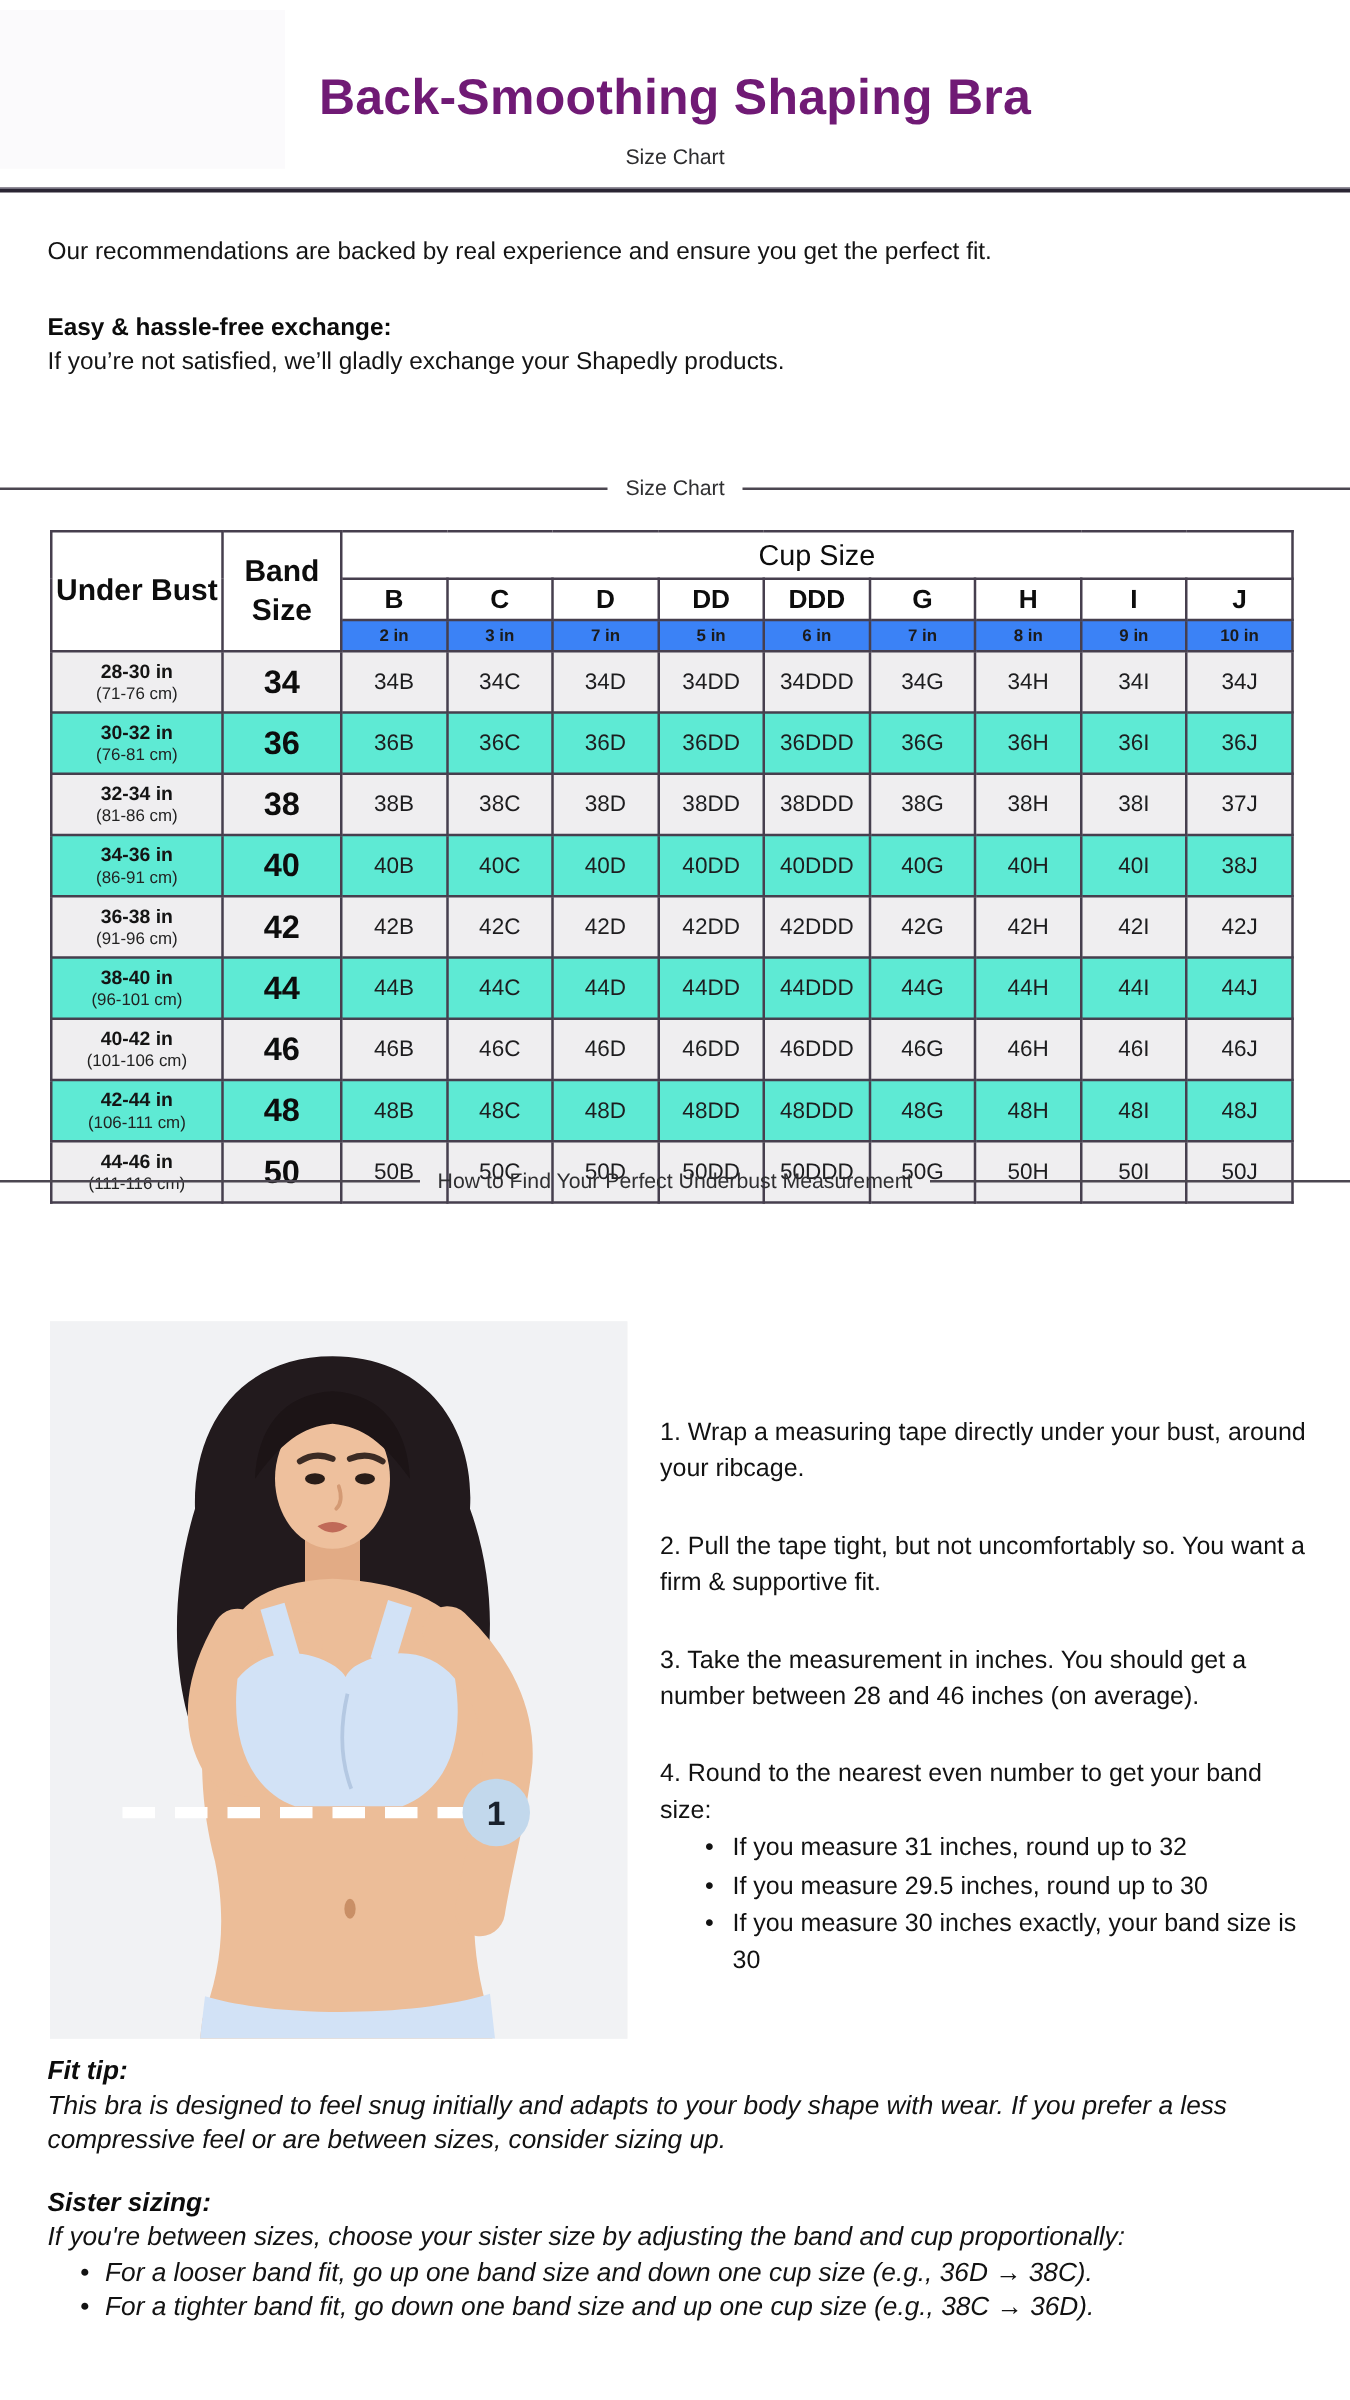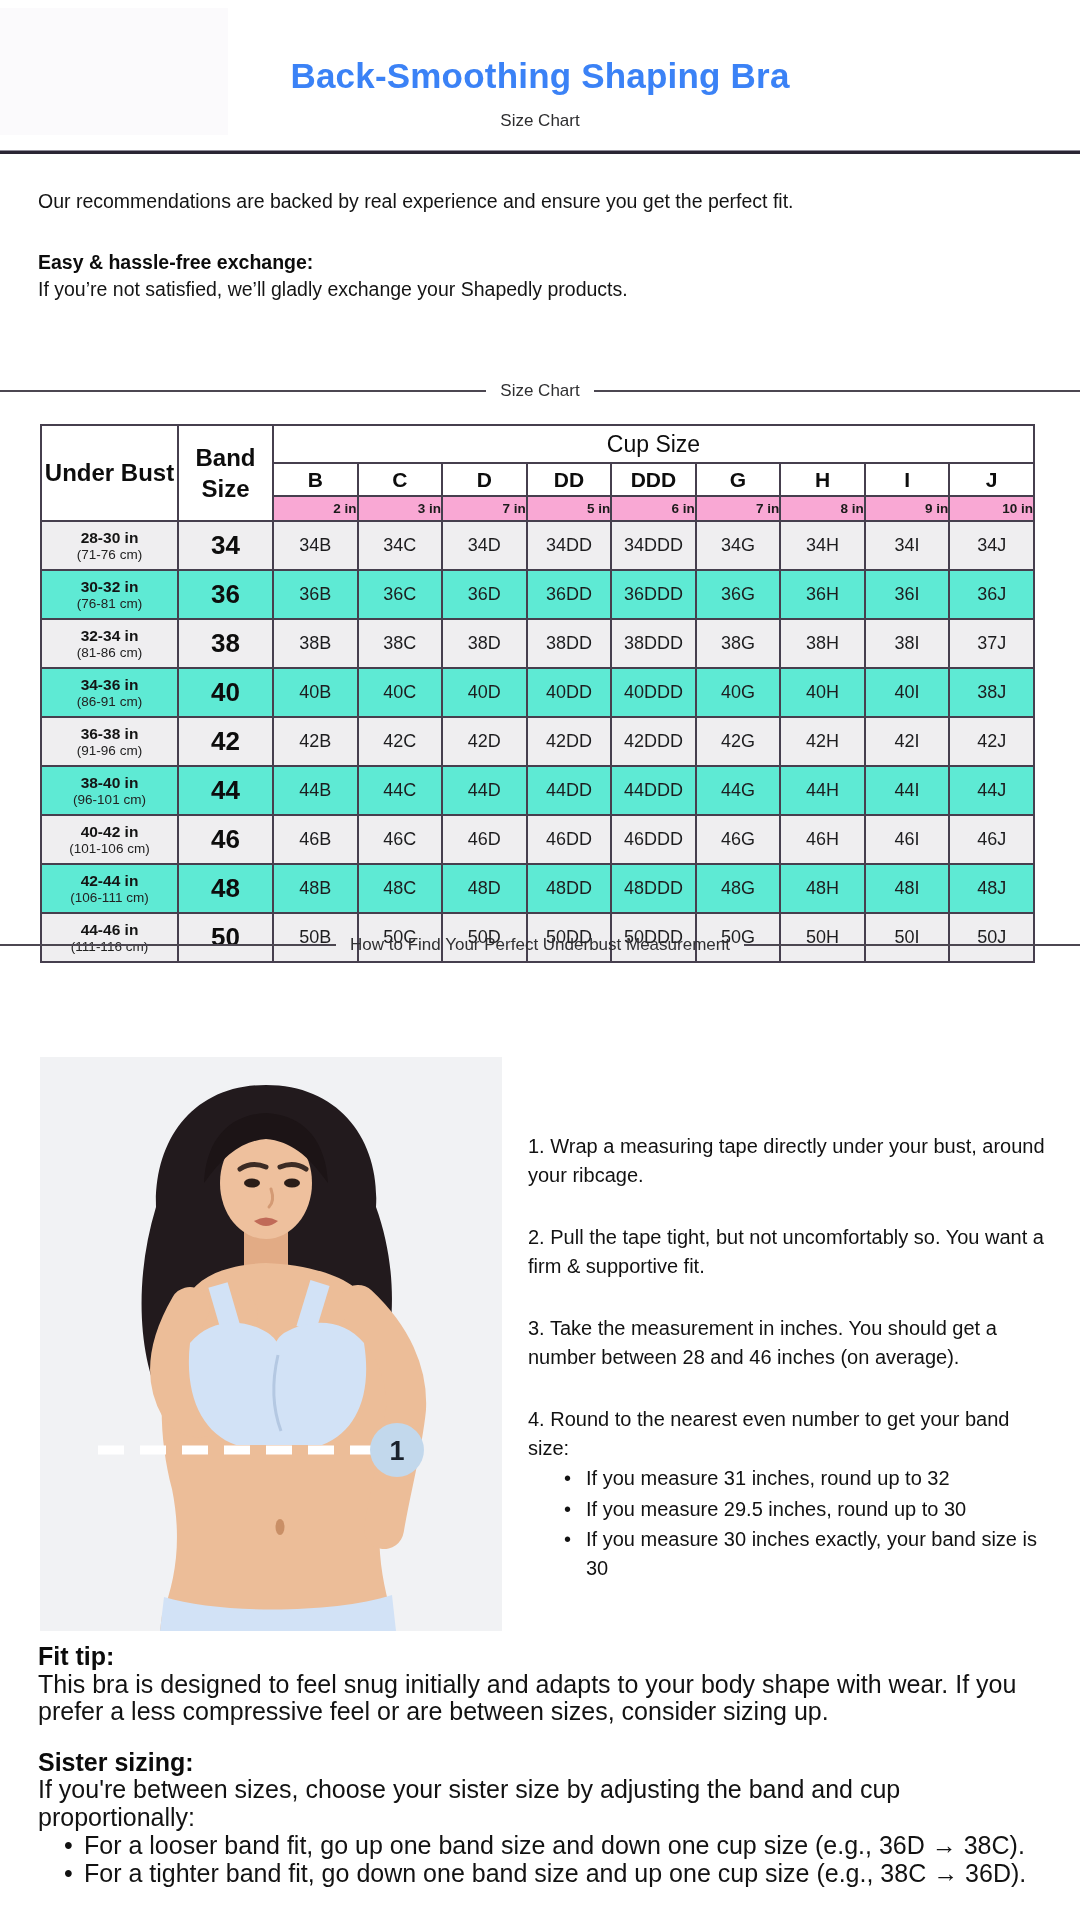--- a/index.html
+++ b/index.html
@@ -2,21 +2,21 @@
 <html><head>
 <meta charset="utf-8">
 <style>
   html,body{margin:0;padding:0;background:#ffffff;}
   .page{position:relative;width:1080px;height:1920px;background:#ffffff;overflow:hidden;
         font-family:"Liberation Sans",sans-serif;color:#1a1a1a;}
 
   
   .logo-ghost{position:absolute;left:0;top:8px;width:228px;height:127px;background:#fbfafc;}
   .hdr{position:absolute;top:56px;left:0;right:0;text-align:center;}
-  .hdr h1{margin:0;font-size:35px;font-weight:bold;color:#3b82f6;letter-spacing:.2px;}
+  .hdr h1{margin:0;font-size:40px;font-weight:bold;color:#701a75;letter-spacing:.2px;}
   .hdr .subtitle{margin-top:15px;font-size:17px;color:#2d2d2f;}
   .header-rule{position:absolute;top:150px;left:0;width:100%;height:3px;background:#2a2533;border-top:1px solid #8f8c99;}
 
   
   .intro{position:absolute;left:38px;right:38px;top:188px;font-size:19.5px;line-height:27px;color:#141414;}
   .intro p{margin:0;}
   .intro .intro-heading{font-weight:bold;color:#0c0c0c;}
   .intro .intro-body{margin-bottom:34px;}
 
   
@@ -26,42 +26,42 @@
   #divider-size-chart{top:381px;}
   #divider-measure{top:935px;align-items:center;}
 
   
   #size-table{position:absolute;left:40px;top:424px;width:995px;border-collapse:collapse;
               table-layout:fixed;text-align:center;}
   #size-table th,#size-table td{border:2px solid #463f4e;padding:0;}
   #size-table .corner{font-size:24px;font-weight:bold;line-height:1.3;color:#0d0d0d;background:#fff;}
   #size-table .cupsize{height:36px;font-size:23px;font-weight:normal;background:#fff;color:#0d0d0d;}
   #size-table .letter{height:31px;font-size:21px;font-weight:bold;background:#fff;color:#0d0d0d;}
-  #size-table .inches{height:23px;font-size:13.5px;font-weight:bold;background:#f9a8d4;color:#1b1b1b;text-align:right;}
+  #size-table .inches{height:23px;font-size:13.5px;font-weight:bold;background:#3b82f6;color:#1b1b1b;}
   #size-table tbody tr{height:49px;background:#5eead4;}
   #size-table tbody tr.alt{background:#efeef0;}
   #size-table tbody td{font-size:18px;color:#1d1d1f;}
   #size-table td.underbust .in{font-size:15.5px;font-weight:bold;line-height:1.25;color:#141414;}
   #size-table td.underbust .cm{font-size:13.5px;line-height:1.2;color:#222;}
   #size-table td.band{font-size:26px;font-weight:bold;color:#0d0d0d;}
 
   
   .model-figure{position:absolute;left:40px;top:1057px;width:462px;height:574px;margin:0;
                 background:#f1f2f4;overflow:hidden;}
 
   
   .steps{position:absolute;left:528px;top:1132px;width:528px;font-size:20px;line-height:28.5px;color:#121212;}
   .steps p.step{margin:0 0 34px 0;}
   .steps p.step:last-of-type{margin-bottom:2px;}
   .steps ul{margin:2px 0 0 0;padding:0 0 0 34px;list-style:none;}
   .steps li{position:relative;padding-left:24px;margin:0 0 2px 0;}
   .steps li::before{content:"\2022";position:absolute;left:2px;}
 
   
-  .tips{position:absolute;left:38px;right:34px;top:1643px;font-size:25px;line-height:27.5px;color:#121212;}
+  .tips{position:absolute;left:38px;right:34px;top:1643px;font-size:21px;line-height:27.5px;color:#121212;font-style:italic;}
   .tips p{margin:0;}
   .tips .tip-head{font-weight:bold;color:#0c0c0c;}
   .tips .tip-body{margin-bottom:23px;}
   .tips .tip-body.last{margin-bottom:0;}
   .tips ul{margin:1px 0 0 0;padding:0 0 0 24px;list-style:none;}
   .tips li{position:relative;padding-left:22px;margin:0;}
   .tips li::before{content:"\2022";position:absolute;left:2px;}
 </style>
 </head>
 <body>

